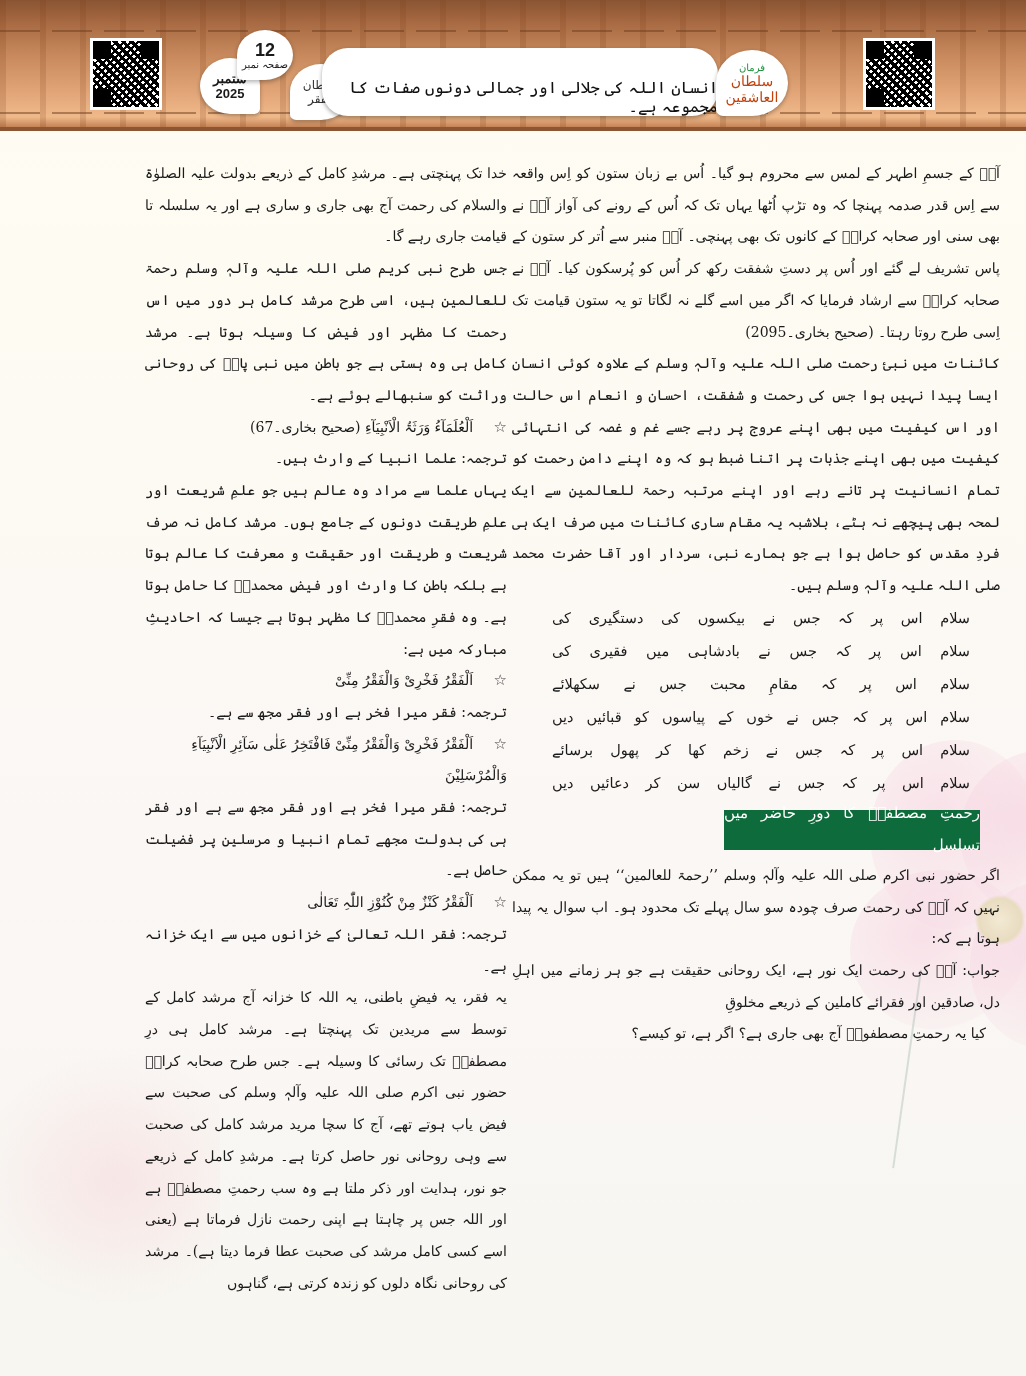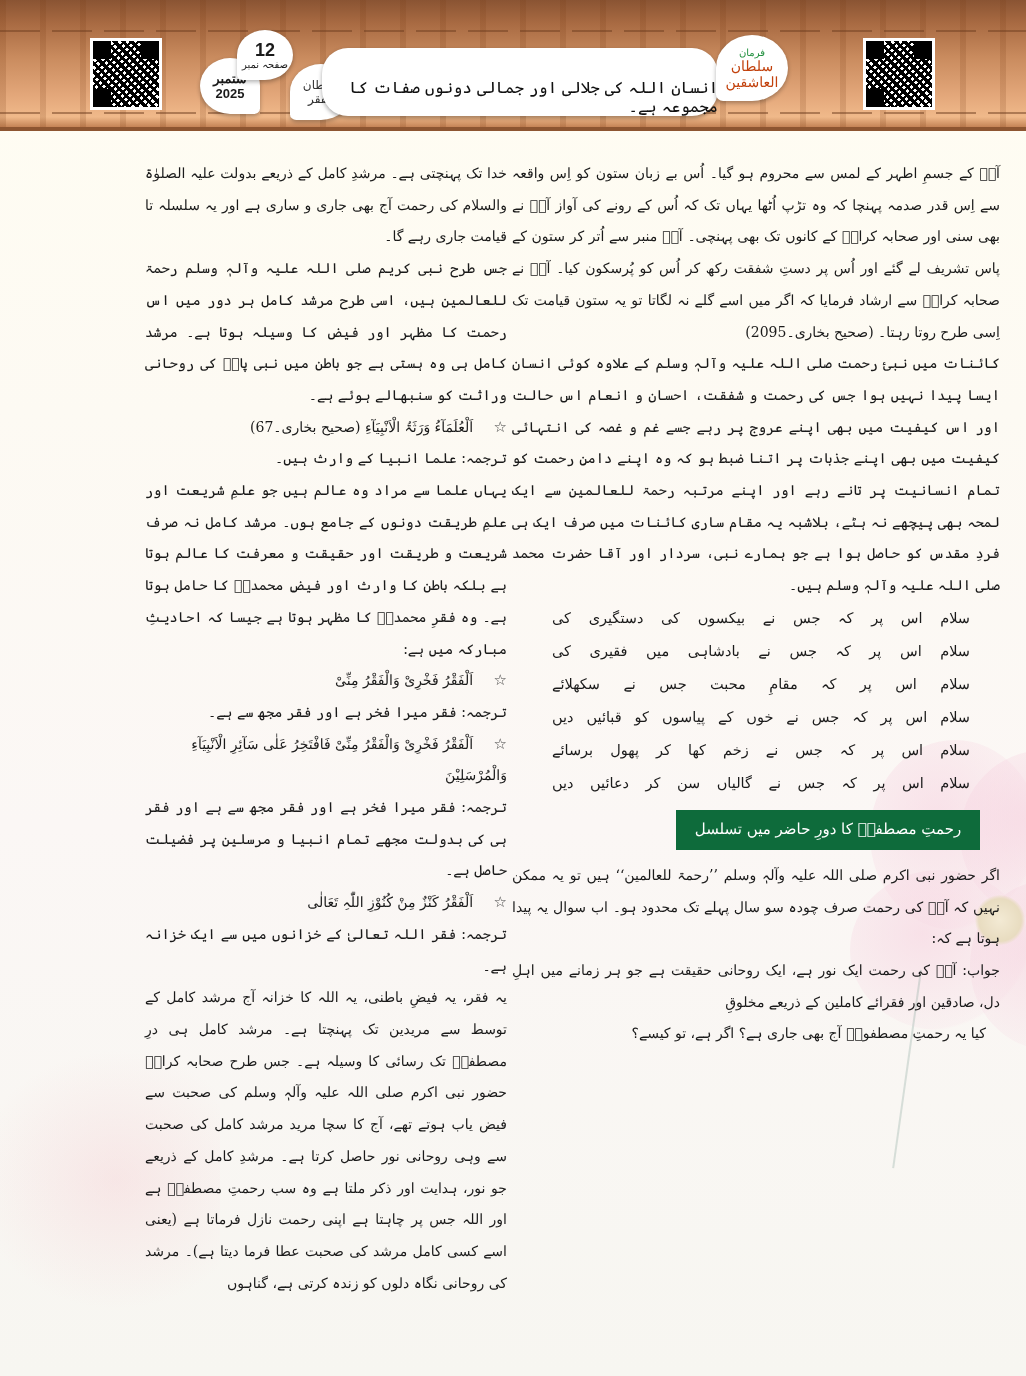--- a/index.html
+++ b/index.html
@@ -45,21 +45,21 @@
     box-shadow:0 2px 4px rgba(0,0,0,0.35);
     display:flex; align-items:flex-end; justify-content:center;
     direction:rtl; font-family:"DejaVu Serif", serif; font-size:16px; color:#111;
   }
   .bubble {
     position:absolute; background:#fff; border-radius:50%;
     box-shadow:0 2px 4px rgba(0,0,0,0.3);
     display:flex; flex-direction:column; align-items:center; justify-content:center;
     text-align:center;
   }
-  .bubble-brand { left:716px; top:35px; width:72px; height:66px; border-radius:50% 50% 50% 10%;align-items:center; }
+  .bubble-brand { left:716px; top:50px; width:72px; height:66px; border-radius:50% 50% 50% 10%;align-items:center; }
   .bubble-brand .line1 { font-size:10px; color:#1e8f3c; font-family:"DejaVu Serif", serif; }
   .bubble-brand .line2 { font-size:14px; color:#c2410c; font-weight:normal; font-family:"DejaVu Serif", serif; }
   .bubble-page { left:237px; top:30px; width:56px; height:50px; border-radius:50% 50% 50% 10%; }
   .bubble-page .num { font-size:18px; font-weight:bold; line-height:18px; font-family:"Liberation Sans", sans-serif; }
   .bubble-page .lbl { font-size:10px; font-family:"DejaVu Serif", serif; }
   .bubble-date { left:200px; top:58px; width:60px; height:56px; border-radius:50% 50% 10% 50%; }
   .bubble-date .month { font-size:13px; font-weight:bold; font-family:"DejaVu Serif", serif; }
   .bubble-date .year { font-size:13px; font-weight:bold; font-family:"Liberation Sans", sans-serif; }
   .bubble-mag { left:254px; top:64px; width:62px; height:56px; border-radius:50% 50% 50% 10%;margin-left:36px; }
   .bubble-mag .mag { font-size:12px; font-family:"DejaVu Serif", serif; color:#333; }
@@ -90,21 +90,21 @@
     color:#1a1a1a;
   }
   .col-right { left:512px; top:158px; width:488px; }
   .col-left  { left:145px; top:158px; width:362px; }
   .col p { margin:0; }
   .col .arabic { font-size:14px; text-align:right; }
   .star { display:inline-block; margin-left:16px; color:#444; font-size:15px; }
   .poem { margin:0 30px 0 40px; }
   .poem p { text-align:justify; text-align-last:justify; line-height:33px; font-size:14.5px; }
   .section-heading {
-    margin:10px 0 10px 0; height:40px; width:304px; margin-right:20px;
+    margin:10px 0 10px 0; height:40px; width:256px; margin-right:20px;
     background:#0e6b3b; color:#fff; display:flex; align-items:center; justify-content:center;
     font-size:15px; font-family:"DejaVu Serif", serif;
   }
 </style>
 </head>
 <body>
 
 <div class="header">
   <div class="ornament-row" style="top:30px"></div>
   <div class="ornament-row" style="top:112px"></div>

